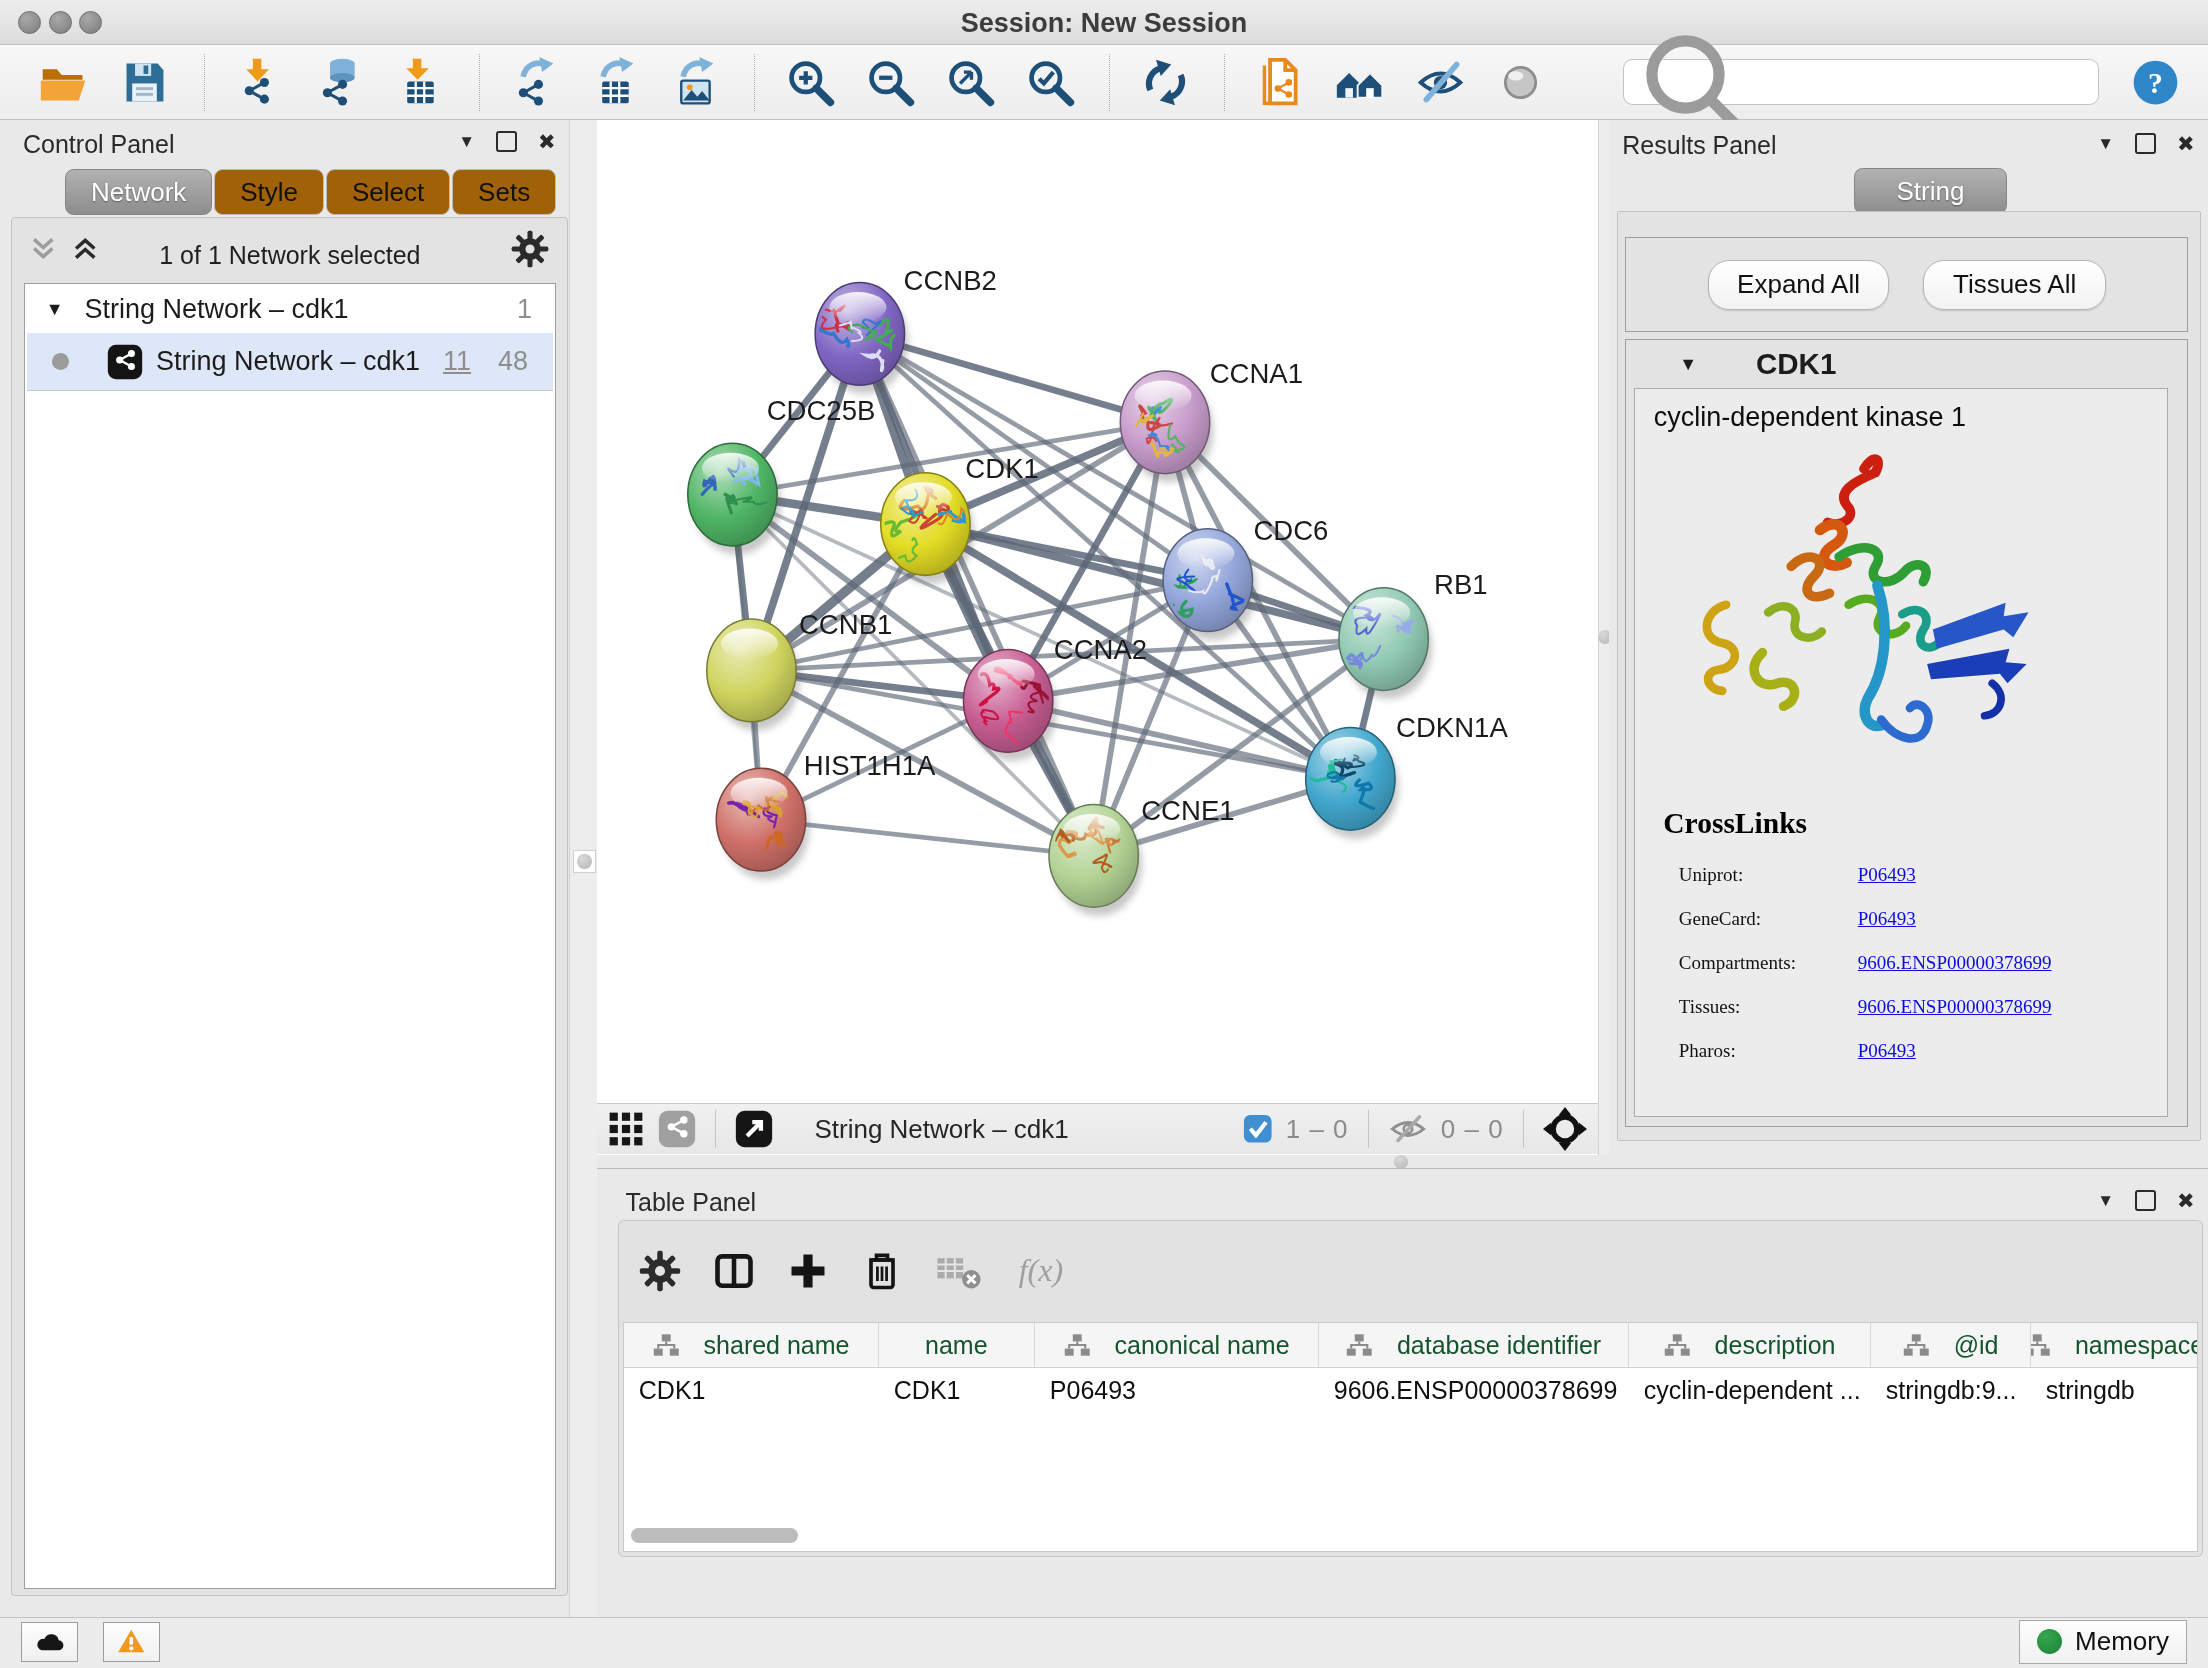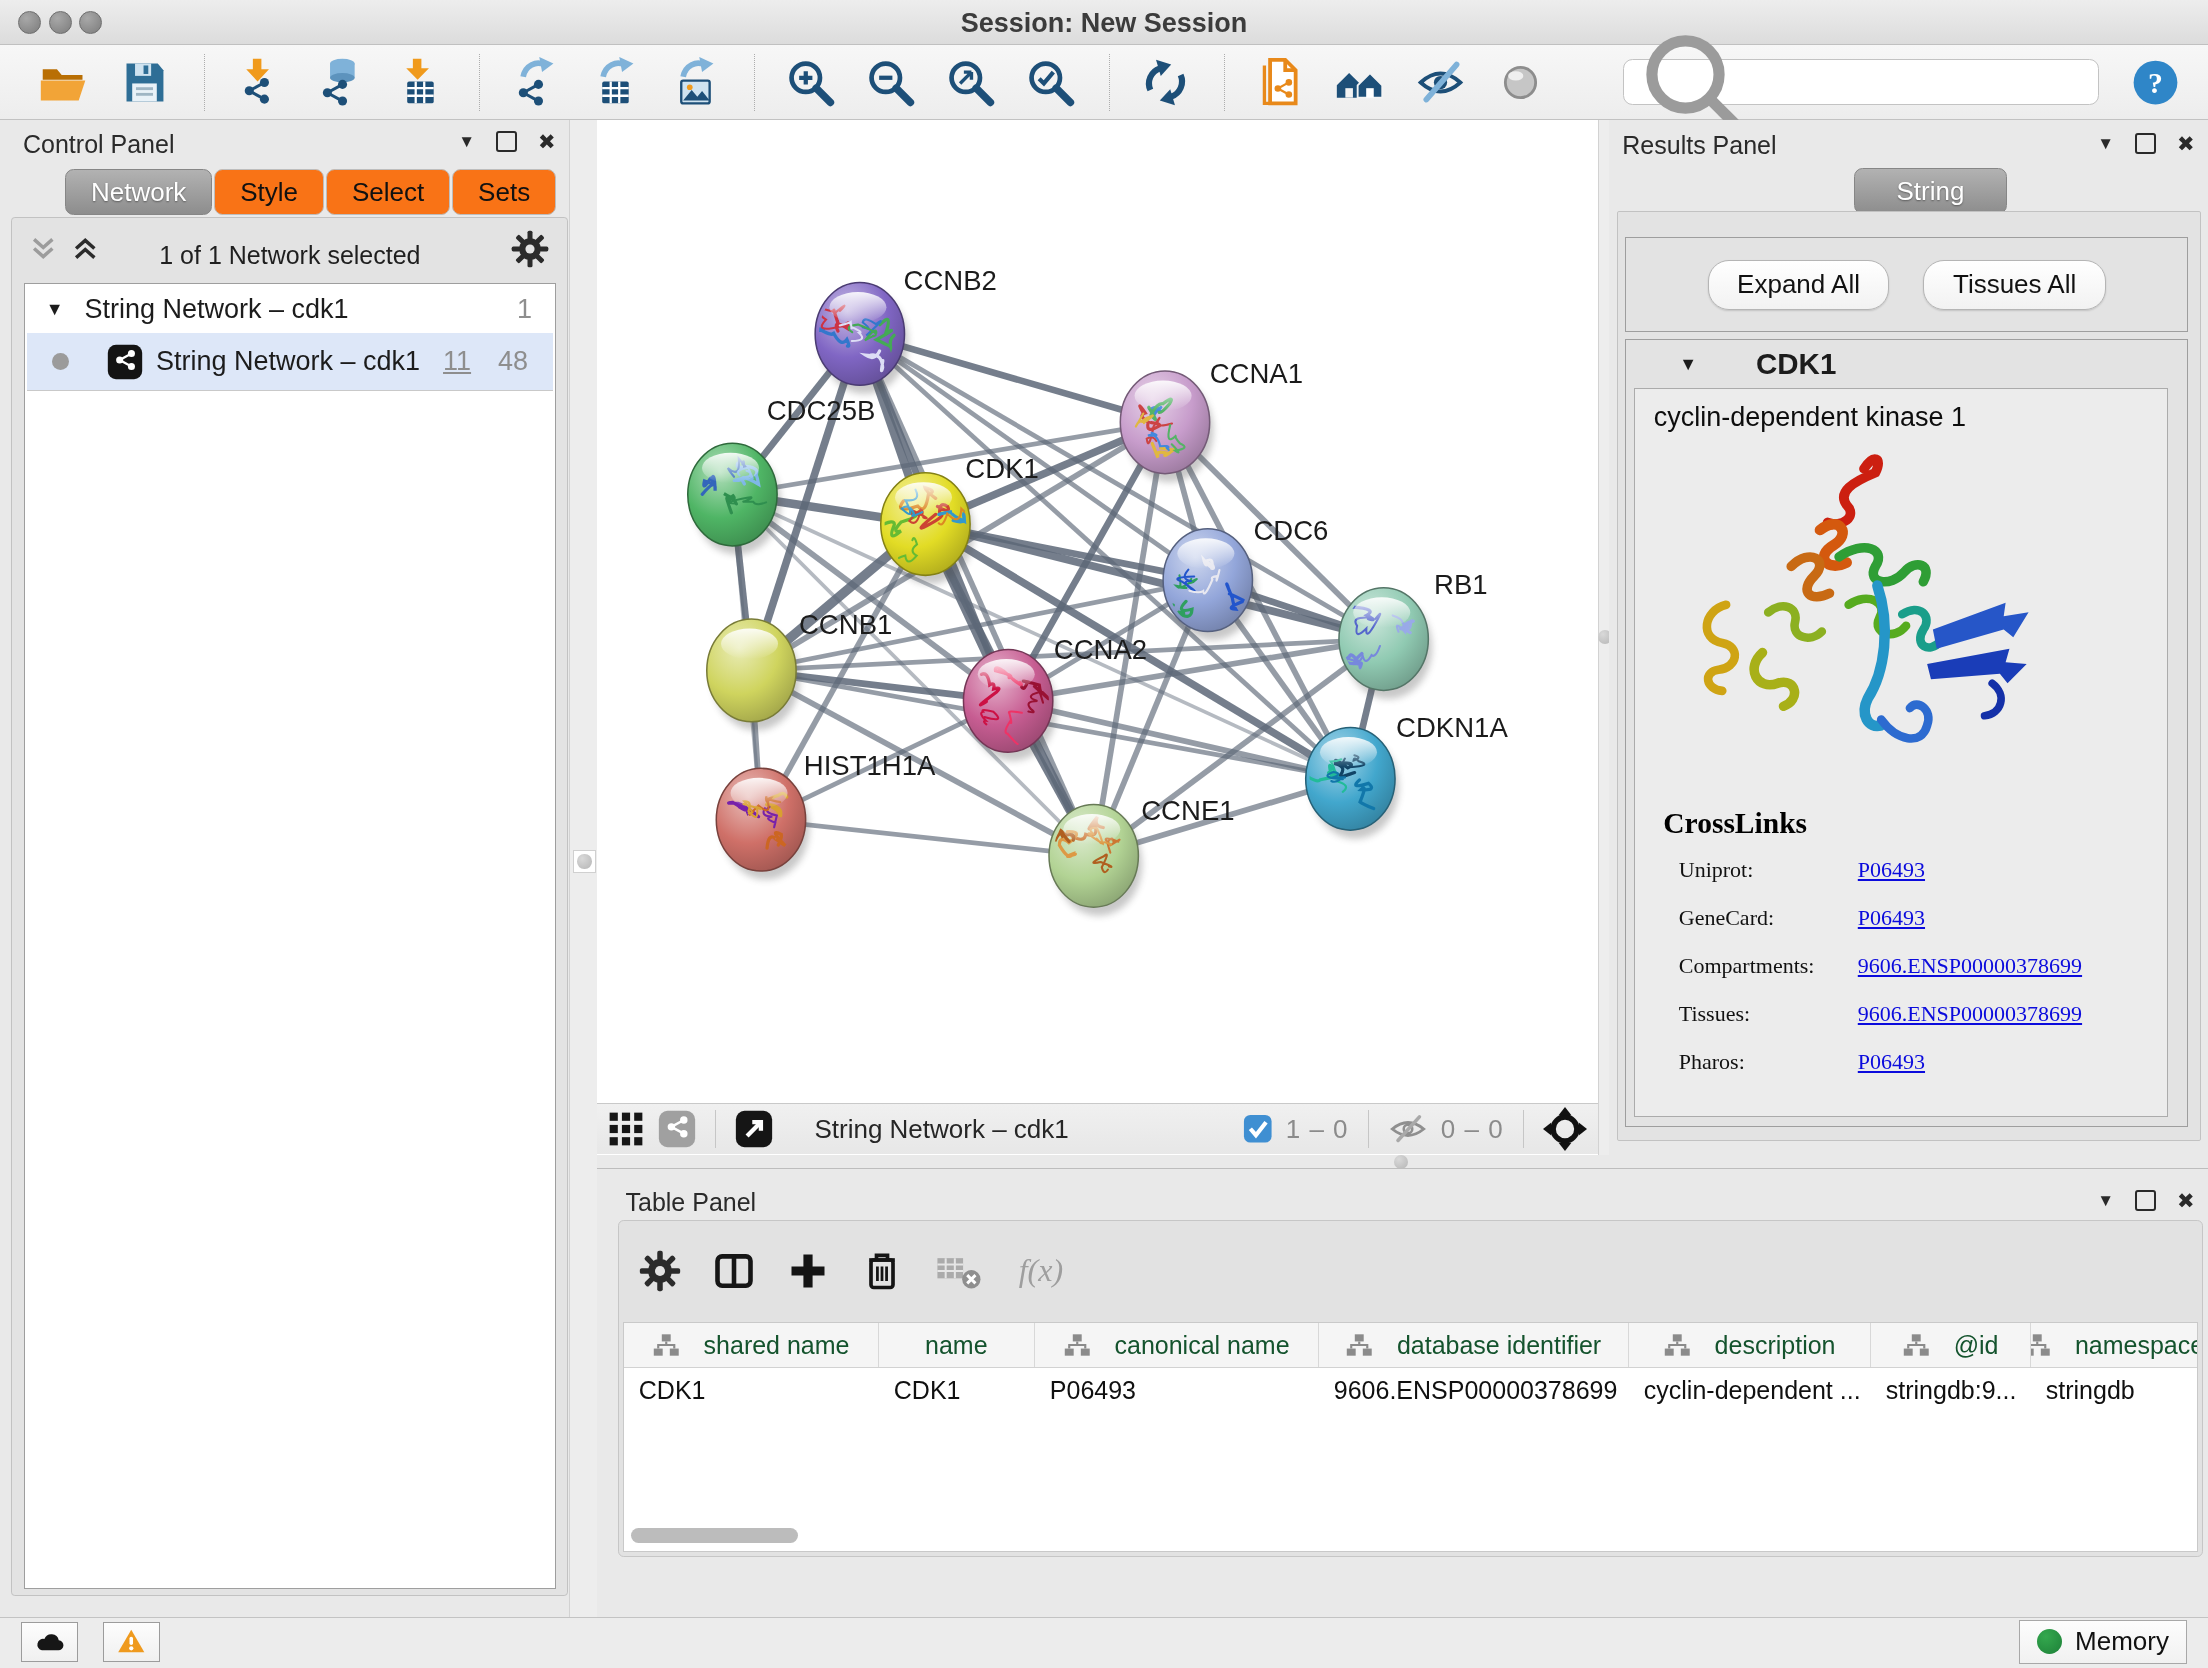--- a/index.html
+++ b/index.html
@@ -25,21 +25,21 @@
   #searchwrap svg{width:28.5px;height:28.5px;flex:none;}
   #searchwrap input{border:none;outline:none;flex:1;font-size:25px;margin-left:9.5px;
     font-family:inherit;background:transparent;}
   #help-btn{width:49px;height:49px;margin-left:32px;flex:none;}
   
   .ptitle{font-size:25px;color:#2a2a2a;}
   .winbtns{position:absolute;display:flex;align-items:center;gap:21px;color:#2a2a2a;}
   .winbtns .wb{font-size:21px;line-height:21px;cursor:default;}
   .wb.float{width:17px;height:17px;border:2.4px solid #2a2a2a;border-radius:2.9px;font-size:0;}
   .tab{height:44px;display:inline-flex;align-items:center;justify-content:center;
-    padding:0 25px;background:#f97316;border:1px solid #bdbdbd;border-radius:8.6px;
+    padding:0 25px;background:#a16207;border:1px solid #bdbdbd;border-radius:8.6px;
     font-size:26px;color:#111;margin-right:1.9px;}
   .tab.active{background:linear-gradient(#b2b2b2,#8d8d8d);border-color:#868686;color:#fff;
     text-shadow:0 1px 1.9px rgba(0,0,0,.4);}
   .box{position:absolute;background:#e3e3e3;border:1px solid #c2c2c2;border-radius:3.8px;}
   .ibox{position:absolute;background:#fff;border:1px solid #9e9e9e;}
   
   #control-panel{position:absolute;left:0;top:120px;width:569px;height:1497px;background:#e9e9e9;}
   #cp-tabs{position:absolute;left:65px;top:49px;display:flex;}
   #cp-strip-text{position:absolute;left:0;top:23px;width:100%;text-align:center;font-size:25px;color:#1f1f1f;}
   .trow{position:absolute;left:1.9px;right:1.9px;display:flex;align-items:center;font-size:27px;}
@@ -61,21 +61,21 @@
   .node-label{font-size:29px;fill:#1b1b1b;font-family:"Liberation Sans","DejaVu Sans",sans-serif;}
   
   #results-panel{position:absolute;left:1609px;top:120px;width:599px;height:1035px;background:#e9e9e9;}
   #rp-tab{position:absolute;left:245px;top:48px;width:101px;}
   .btn{height:48px;display:inline-flex;align-items:center;justify-content:center;padding:0 28.5px;
     background:linear-gradient(#ffffff,#f2f2f2);border:1px solid #b5b5b5;border-radius:21px;
     font-size:26px;color:#111;box-shadow:0 1px 1.9px rgba(0,0,0,.15);}
   #cdk-header{position:absolute;left:0;top:0;width:100%;height:48px;display:flex;align-items:center;}
   #cdk-name{font-size:29.5px;font-weight:bold;}
   .serif{font-family:"Liberation Serif","DejaVu Serif",serif;}
-  .xrow{display:flex;font-size:22px;margin-bottom:22px;}
+  .xrow{display:flex;font-size:19px;margin-bottom:22px;margin-top:7px;}
   .xlabel{width:179px;flex:none;color:#111;}
   .xlink{color:#0b0bdd;text-decoration:underline;}
   
   #table-panel{position:absolute;left:597px;top:1168px;width:1611px;height:449px;background:#e9e9e9;
     border-top:1px solid #bdbdbd;box-sizing:border-box;}
   #tp-container{position:absolute;left:21px;top:51px;width:1583px;height:335px;background:#e2e2e2;
     border:1px solid #c6c6c6;border-radius:5.7px;}
   #tp-toolbar{position:absolute;left:0;top:0;width:100%;height:99px;display:flex;align-items:center;
     padding-left:19px;box-sizing:border-box;gap:30px;}
   .ticon{display:inline-flex;flex:none;width:44px;height:44px;}

